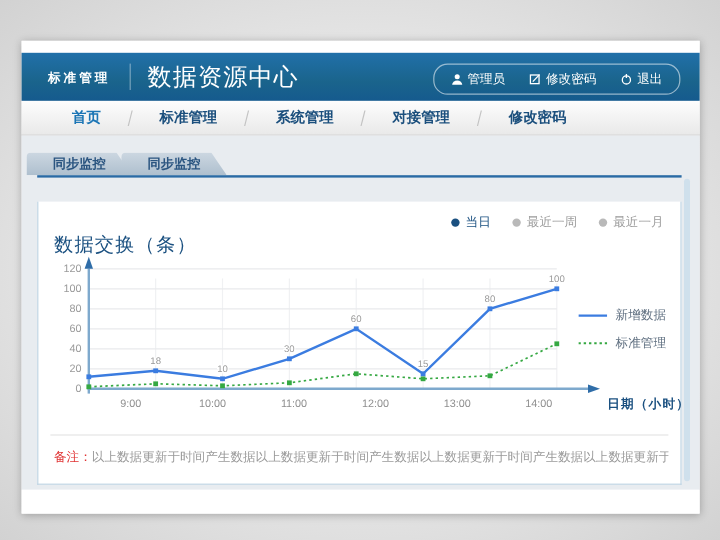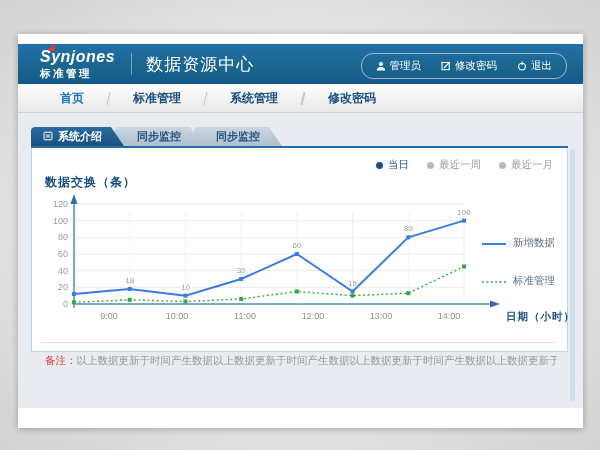--- a/index.html
+++ b/index.html
@@ -18,21 +18,21 @@
   .header {
     height:40px; background:linear-gradient(180deg,#2170a9 0%,#1a648c 60%,#155a8e 100%);
     display:flex; align-items:center; position:relative;
   }
   .logo { margin-left:22px; color:#fff; line-height:1; position:relative; }
   .logo-top { font-size:16px; font-weight:bold; letter-spacing:.5px; font-style:italic; position:relative; }
   .spark { position:absolute; left:10px; top:-4px; width:5px; height:7px; background:#e8392c;
            border-radius:50% 50% 50% 0; transform:rotate(42deg); }
   .logo-bottom { font-size:10.5px; font-weight:bold; letter-spacing:2.5px; margin-top:3px; }
   .header-divider { width:1px; height:22px; background:rgba(255,255,255,.4); margin:0 14px 0 16px; }
-  .app-title { color:#fff; font-size:17px; letter-spacing:1px; }
+  .app-title { color:#fff; font-size:20px; letter-spacing:1px; }
   .user-pill {
     position:absolute; right:16px; top:9px; height:22px;
     border:1px solid rgba(255,255,255,.55); border-radius:12px;
     display:flex; align-items:center; padding:12px 4px;justify-content:flex-end;
   }
   .pill-item { display:flex; align-items:center; gap:4px; color:#fff; font-size:10.5px;
                padding:0 10px; cursor:pointer; white-space:nowrap; }
   .pill-item svg { display:block; }
   
   .nav {
@@ -50,54 +50,50 @@
     height:19px; display:flex; align-items:center; gap:5px; font-size:11px; font-weight:bold;
     padding:0 22px 0 12px; cursor:pointer; position:relative;
     clip-path:polygon(0 0,calc(100% - 13px) 0,100% 100%,0 100%);
     border-top-left-radius:4px;
   }
   .tab.active { background:linear-gradient(180deg,#2a6ba1,#17517f); color:#fff; z-index:3; }
   .tab.inactive { background:linear-gradient(180deg,#ccd7e1,#aebfce); color:#2b5580; margin-left:-9px; }
   .tab.inactive.t2 { z-index:2; } .tab.inactive.t3 { z-index:1; }
   .tab-underline { height:2px; background:#2a6aa5; }
   .panel {
-    position:relative; background:#fff; border:1px solid #bfd4e3; border-top:none; height:204px;
+    position:relative; background:#fff; border:1px solid #bfd4e3; border-top:none; height:236px;margin-top:20px;
   }
   .scrollbar { position:absolute; right:8px; top:36px; width:5px; height:252px;
                background:#cfe0ec; border-radius:3px; cursor:pointer; }
   
   .radios { position:absolute; top:10px; right:14px; display:flex; gap:18px; align-items:center; }
   .radio { display:flex; align-items:center; gap:5px; cursor:pointer; font-size:10.5px; }
   .radio .dot { width:7px; height:7px; border-radius:50%; background:#b9b9b9; }
   .radio.selected .dot { background:#1a5080; }
   .radio .lbl { color:#9b9b9b; }
   .radio.selected .lbl { color:#1a5080; }
-  .chart-title { position:absolute; top:26px; left:13px; font-size:12px; font-weight:bold; color:#1a5080; letter-spacing:1px; }
+  .chart-title { position:absolute; top:26px; left:13px; font-size:16px; font-weight:normal; color:#1a5080; letter-spacing:1px; }
   #chart-svg { position:absolute; left:6px; top:42px; overflow:visible; }
-  .legend { position:absolute; top:86px; right:12px; display:flex; flex-direction:column; gap:20px; }
+  .legend { position:absolute; top:86px; right:12px; display:flex; flex-direction:column; gap:5px; }
   .legend-item { display:flex; align-items:center; gap:7px; cursor:pointer; }
   .legend-item .lbl { font-size:10.5px; color:#5f6f80; }
   .panel-divider { position:absolute; left:10px; right:10px; top:194px; height:1px; background:#e4e4e4; }
   .note { position:absolute; left:13px; right:10px; top:206px; font-size:10.5px; color:#9a9a9a;
           white-space:nowrap; overflow:hidden; }
   .note-label { color:#e03232; }
   .page-footer { height:20px; background:#fff; }
 </style>
 </head>
 <body>
 
 <div class="page">
   <div class="top-strip"></div>
 
   <div class="header">
     <div class="logo">
-      <div class="logo-top">
-        <span>Synjones</span>
-        <span class="spark"></span>
-      </div>
       <div class="logo-bottom">标准管理</div>
     </div>
     <div class="header-divider"></div>
     <div class="app-title">数据资源中心</div>
 
     <div class="user-pill">
       <span class="pill-item">
         <span>
           <svg width="10" height="10" viewBox="0 0 10 10">
               <circle cx="5" cy="3" r="2.1" fill="#fff"></circle>
@@ -127,35 +123,27 @@
     </div>
   </div>
 
   <div class="nav">
     <span class="nav-item first active">首页</span>
     <span class="nav-sep"></span>
     <span class="nav-item">标准管理</span>
     <span class="nav-sep"></span>
     <span class="nav-item">系统管理</span>
     <span class="nav-sep"></span>
+    <span class="nav-item">对接管理</span>
     <span class="nav-sep"></span>
     <span class="nav-item">修改密码</span>
   </div>
 
   <div class="content">
     <div class="tabs">
-      <div class="tab active">
-        <span>
-          <svg width="10" height="10" viewBox="0 0 10 10" fill="none" stroke="#fff" stroke-width="1">
-              <rect x="1" y="1.2" width="8" height="7.6" rx="1"></rect>
-              <path d="M2.6 4 H7.4 M2.6 6 H7.4"></path>
-            </svg>
-        </span>
-        <span>系统介绍</span>
-      </div>
       <div class="tab inactive t2">
         <span style="margin-left:10px;">同步监控</span>
       </div>
       <div class="tab inactive t3">
         <span style="margin-left:10px;">同步监控</span>
       </div>
     </div>
     <div class="tab-underline"></div>
 
     <div class="panel">

